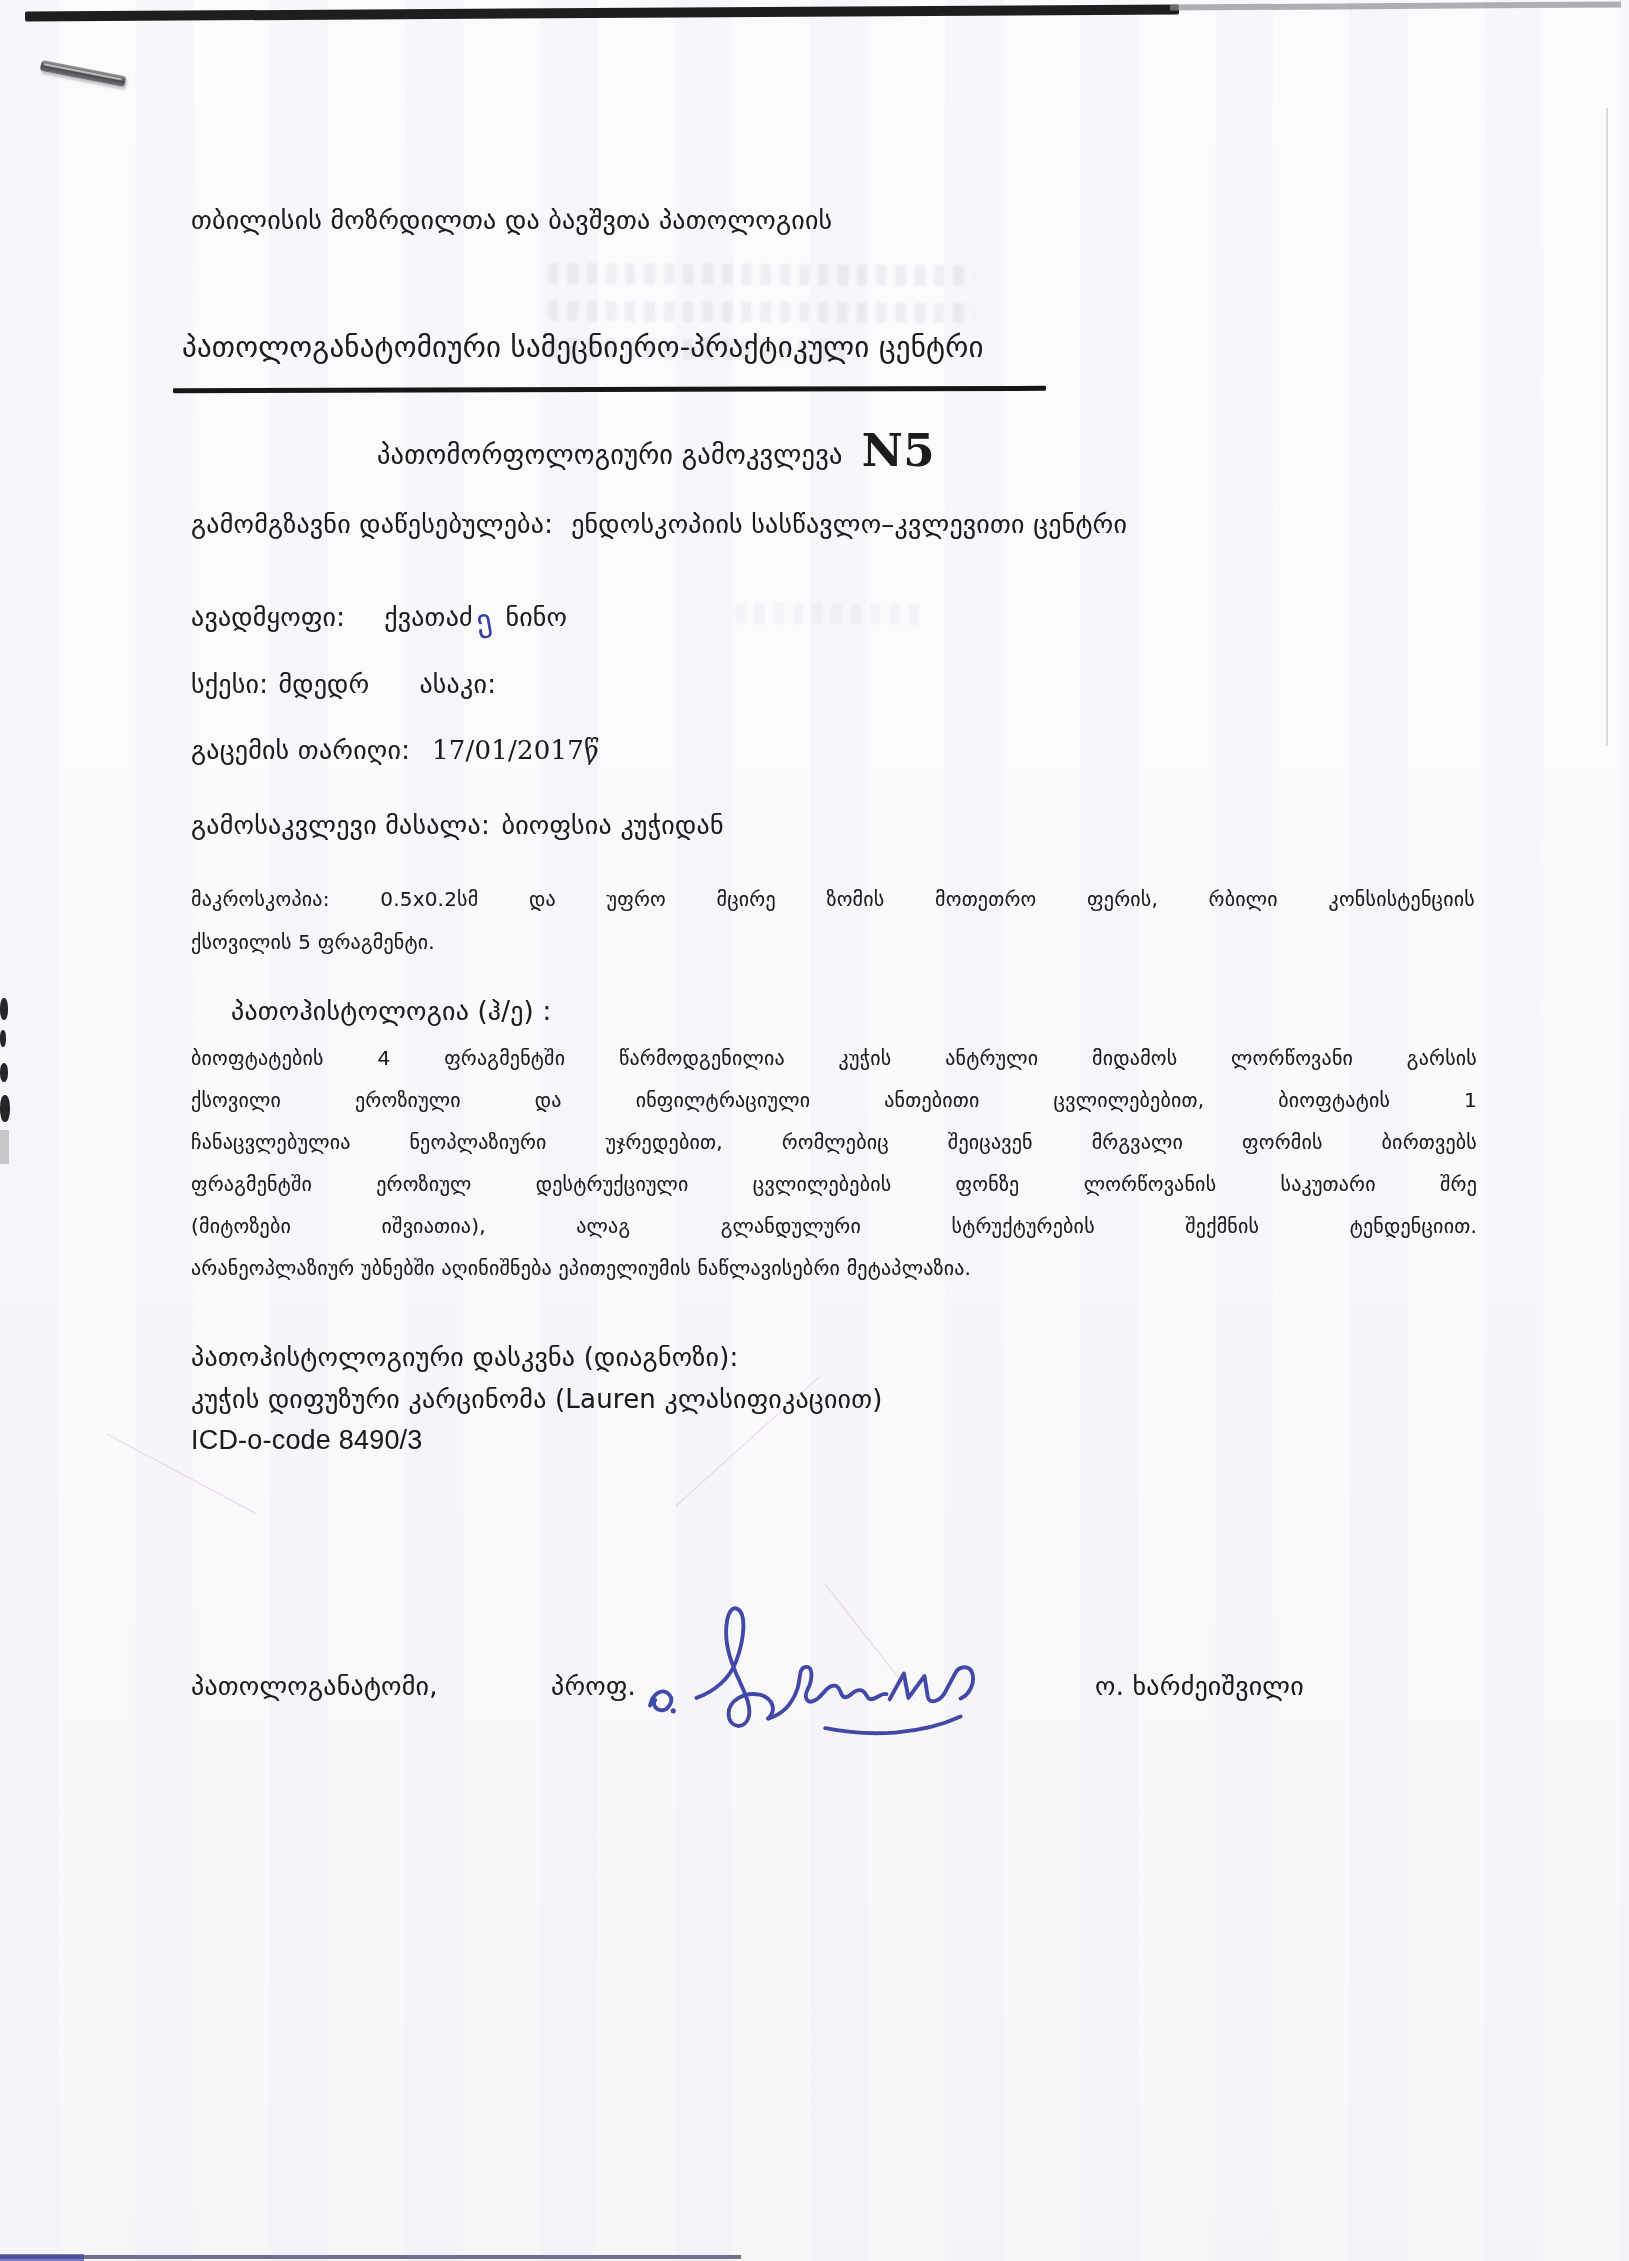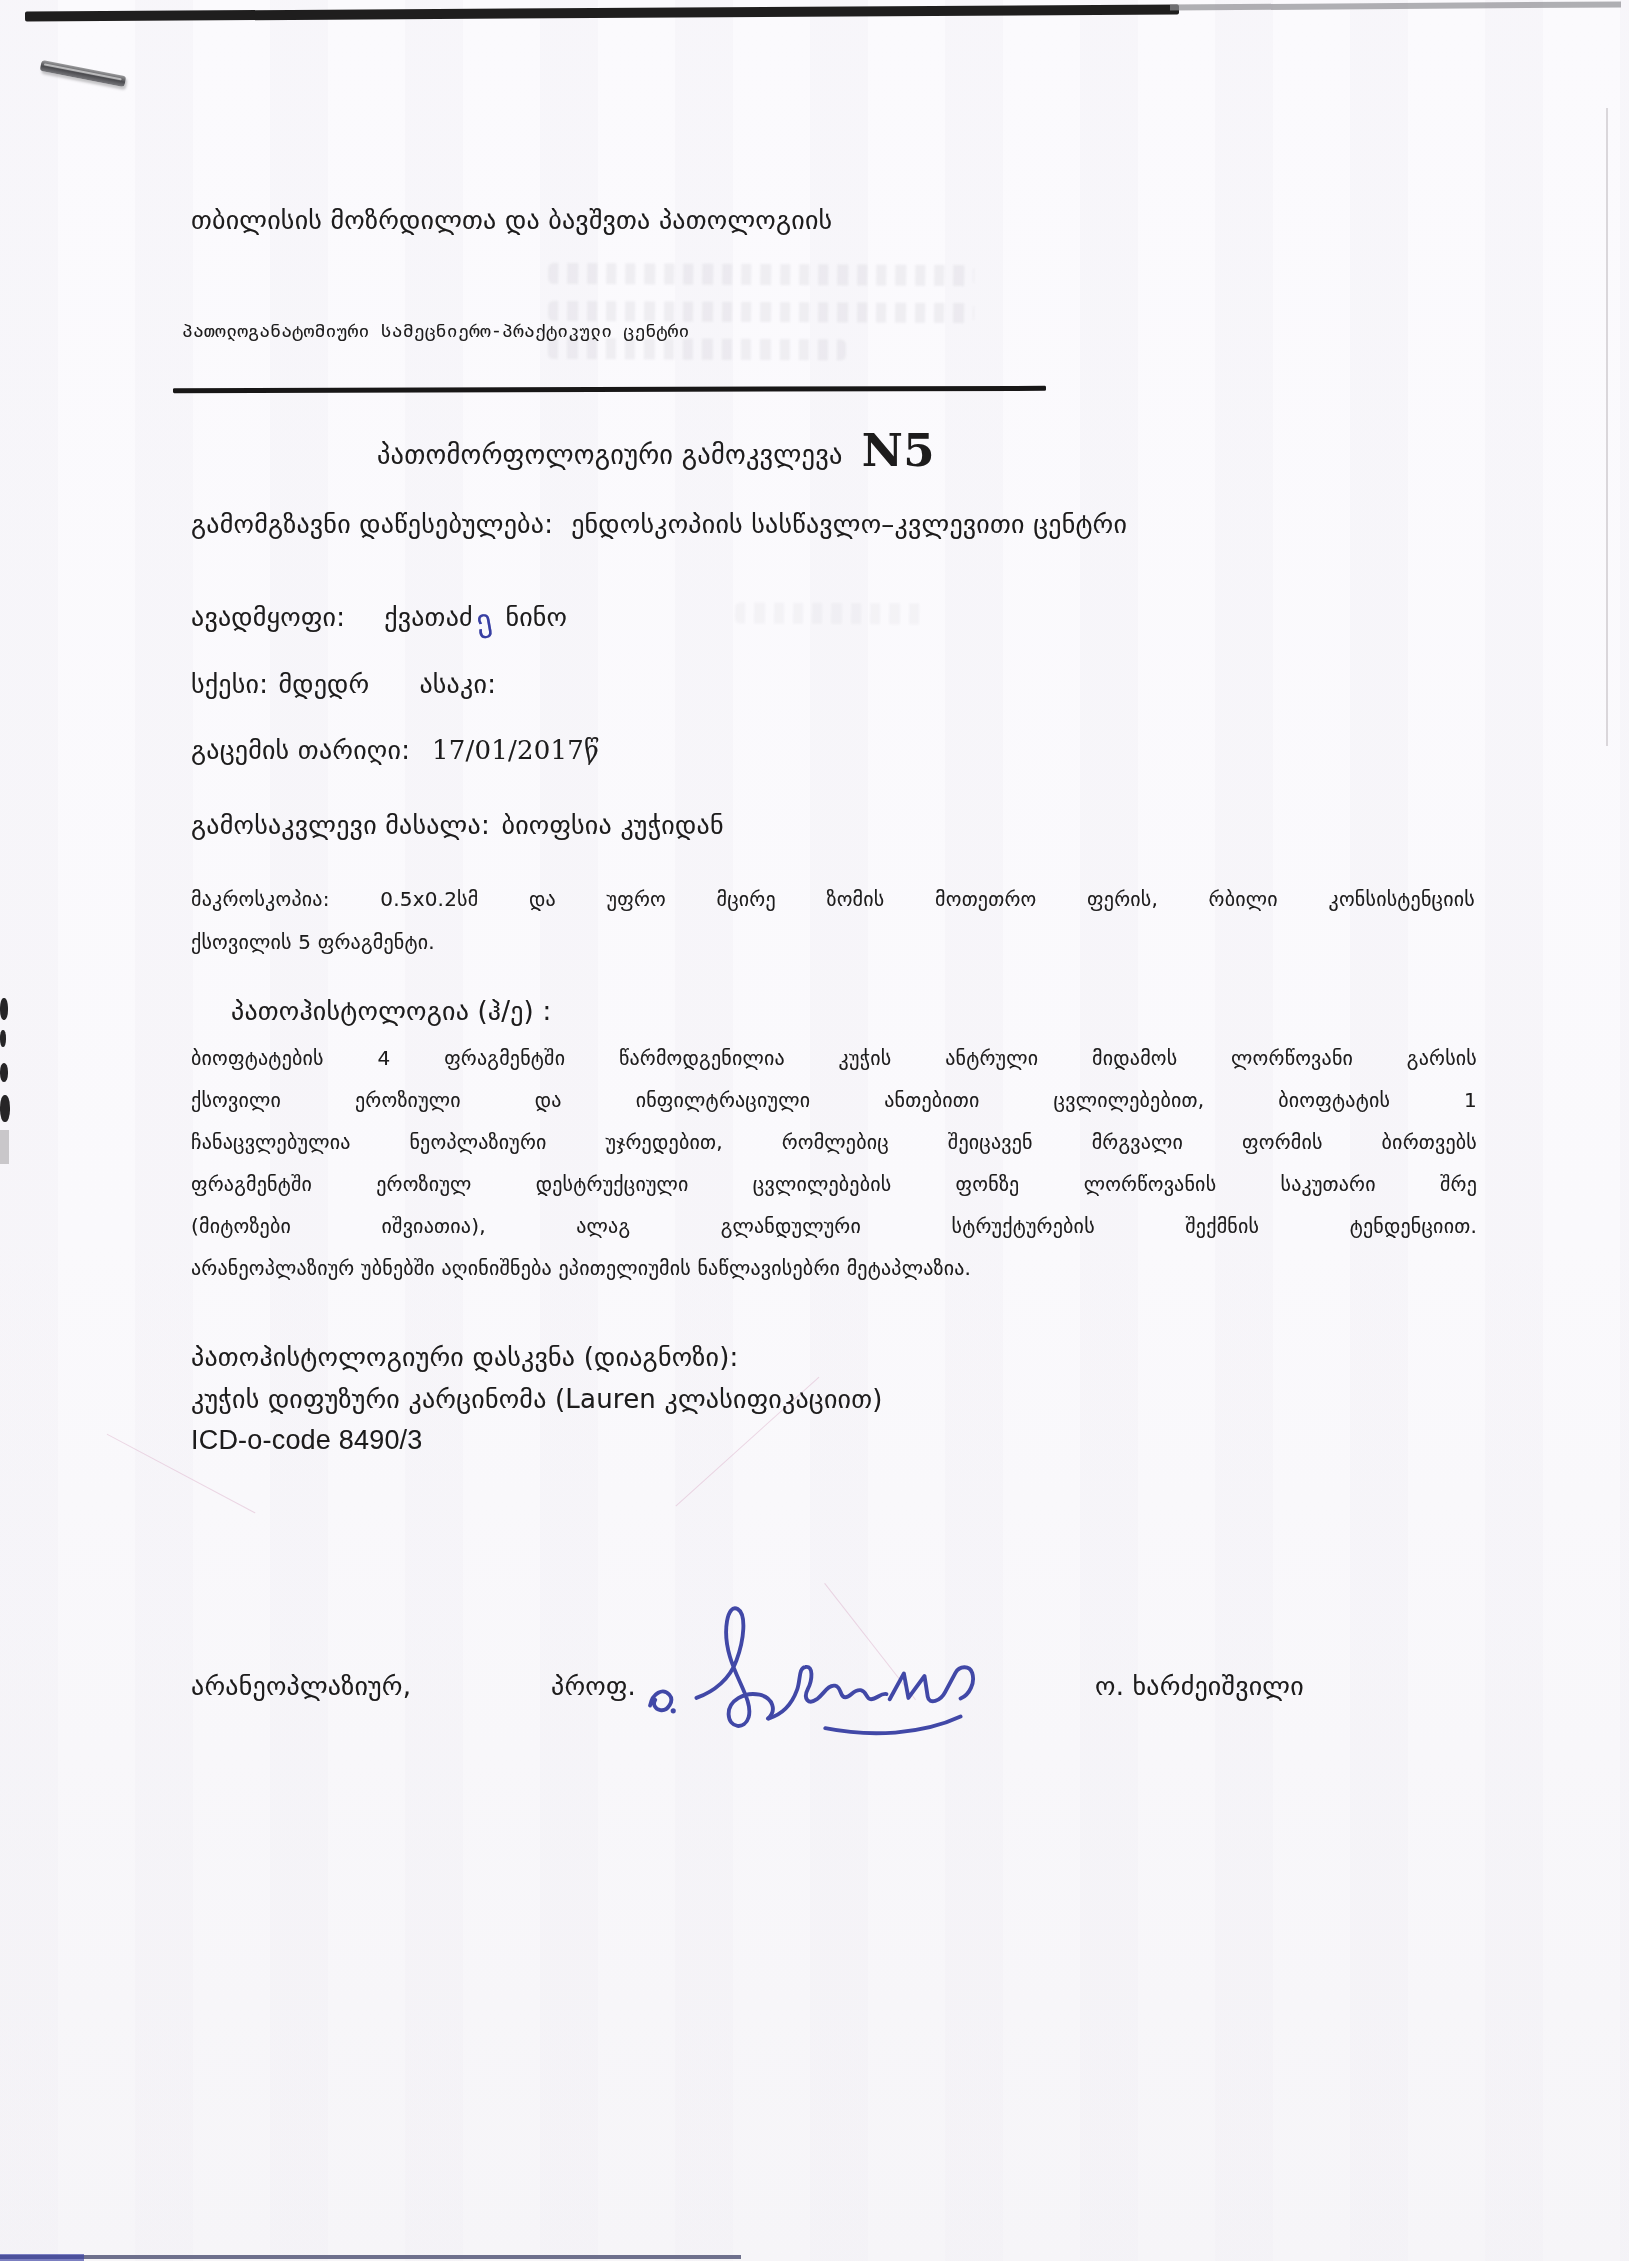--- a/index.html
+++ b/index.html
@@ -17,21 +17,21 @@
   }
   .txt{position:absolute;font-size:26px;letter-spacing:0.2px;white-space:nowrap;
        text-shadow:0 0 0.6px rgba(20,20,20,.28);}
   .block{position:absolute;font-size:20px;letter-spacing:0.2px;line-height:43px;
          text-shadow:0 0 0.6px rgba(20,20,20,.28);}
   .jline{text-align:justify;text-align-last:justify;}
   .lline{text-align:left;text-align-last:left;}
 
   
   .header-org{left:191px;top:205px;}
-  .center-title{left:182px;top:320px;font-size:18px;font-family:Liberation Mono, monospace;}
+  .center-title{left:182px;top:330px;font-size:29px;}
   .title-rule{position:absolute;left:173px;top:387px;width:873px;height:5.2px;
               background:#181717;transform:rotate(-.15deg);border-radius:1.3px;}
   .report-title{left:377px;top:422px;font-size:26.4px;}
   .report-no{font-family:"DejaVu Serif","Liberation Serif",serif;font-weight:bold;
              font-size:45px;margin-left:19.3px;position:relative;top:1.9px;}
 
   
   .row-sender{left:191px;top:509px;}
   .row-patient{left:191px;top:598px;}
   .row-sex{left:191px;top:669px;}
@@ -164,21 +164,21 @@
     <div class="jline">ფრაგმენტში ეროზიულ დესტრუქციული ცვლილებების ფონზე ლორწოვანის საკუთარი შრე</div>
     <div class="jline">(მიტოზები იშვიათია), ალაგ გლანდულური სტრუქტურების შექმნის ტენდენციით.</div>
     <div class="lline">არანეოპლაზიურ უბნებში აღინიშნება ეპითელიუმის ნაწლავისებრი მეტაპლაზია.</div>
   </div>
 
   <div class="txt concl-label">პათოჰისტოლოგიური დასკვნა (დიაგნოზი):</div>
   <div class="txt diagnosis">კუჭის დიფუზური კარცინომა (Lauren კლასიფიკაციით)</div>
   <div class="txt icd">ICD-o-code 8490/3</div>
 
 
-  <div class="txt sig-role">არანეოპლაზიურ,</div>
+  <div class="txt sig-role">პათოლოგანატომი,</div>
   <div class="txt sig-degree">პროფ.</div>
 
   <svg class="sig-svg" viewBox="0 0 610 260">
     <g fill="none" stroke="#383fa3" stroke-width="6" stroke-linecap="round" stroke-linejoin="round" opacity="0.95">
       <path d="M28 190 c4 -20 20 -28 30 -17 c8 9 -2 26 -14 24 c-9 -2 -12 -10 -8 -16"></path>
       <circle cx="64" cy="198" r="4" fill="#383fa3" stroke="none"></circle>
       <path d="M100 178 c28 -10 52 -30 62 -58 c12 -32 16 -72 2 -80 c-16 -9 -24 34 -12 74 c11 38 36 70 29 94 c-6 20 -30 17 -31 -4 c-1 -22 25 -36 48 -31 c21 5 27 25 13 37"></path>
       <path d="M212 210 c20 -6 36 -22 44 -44 c6 -16 2 -34 13 -36 c13 -3 11 20 4 34 c-8 16 1 25 14 16 c11 -8 17 -23 28 -21 c11 2 7 18 16 18 c9 0 13 -13 24 -11 c10 2 8 14 16 14 c9 0 15 -10 24 -8"></path>
       <path d="M400 180 l22 -40 l7 38 l25 -34 l5 32 c2 13 20 7 27 -7 l16 -30 c6 -11 22 -12 26 0 c5 15 -4 34 -18 40"></path>
       <path d="M300 225 c70 14 150 10 210 -18"></path>

